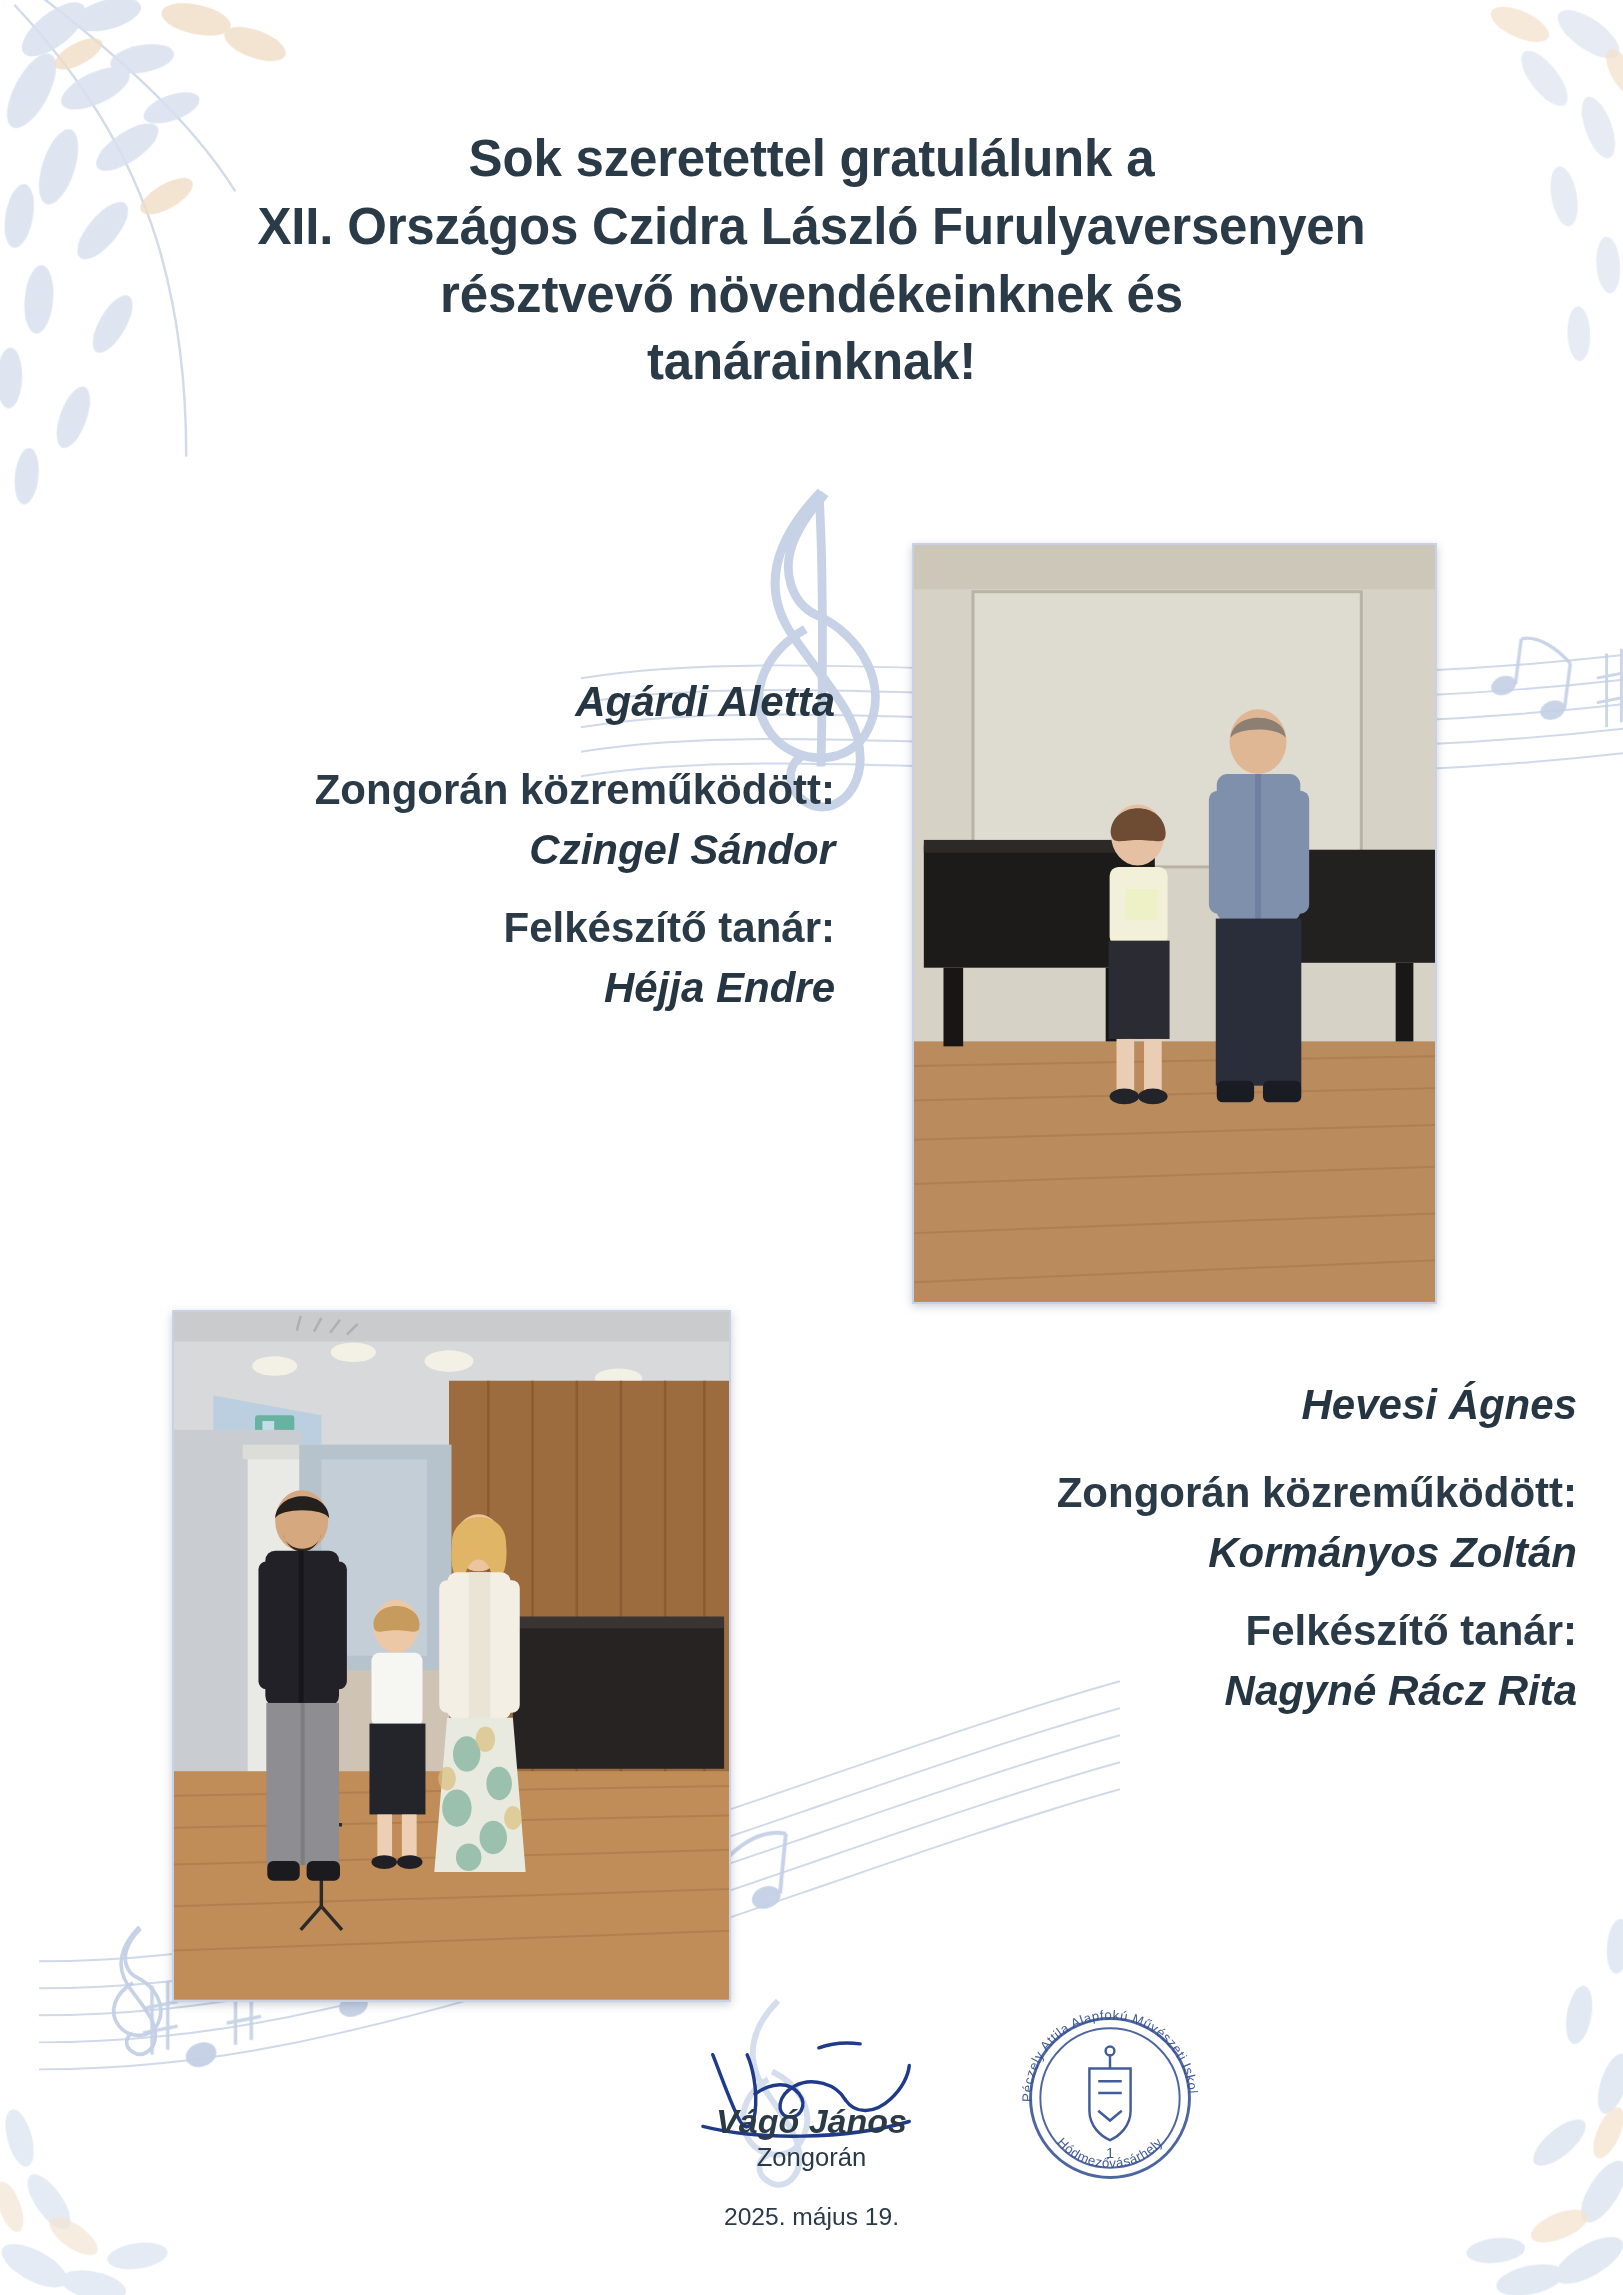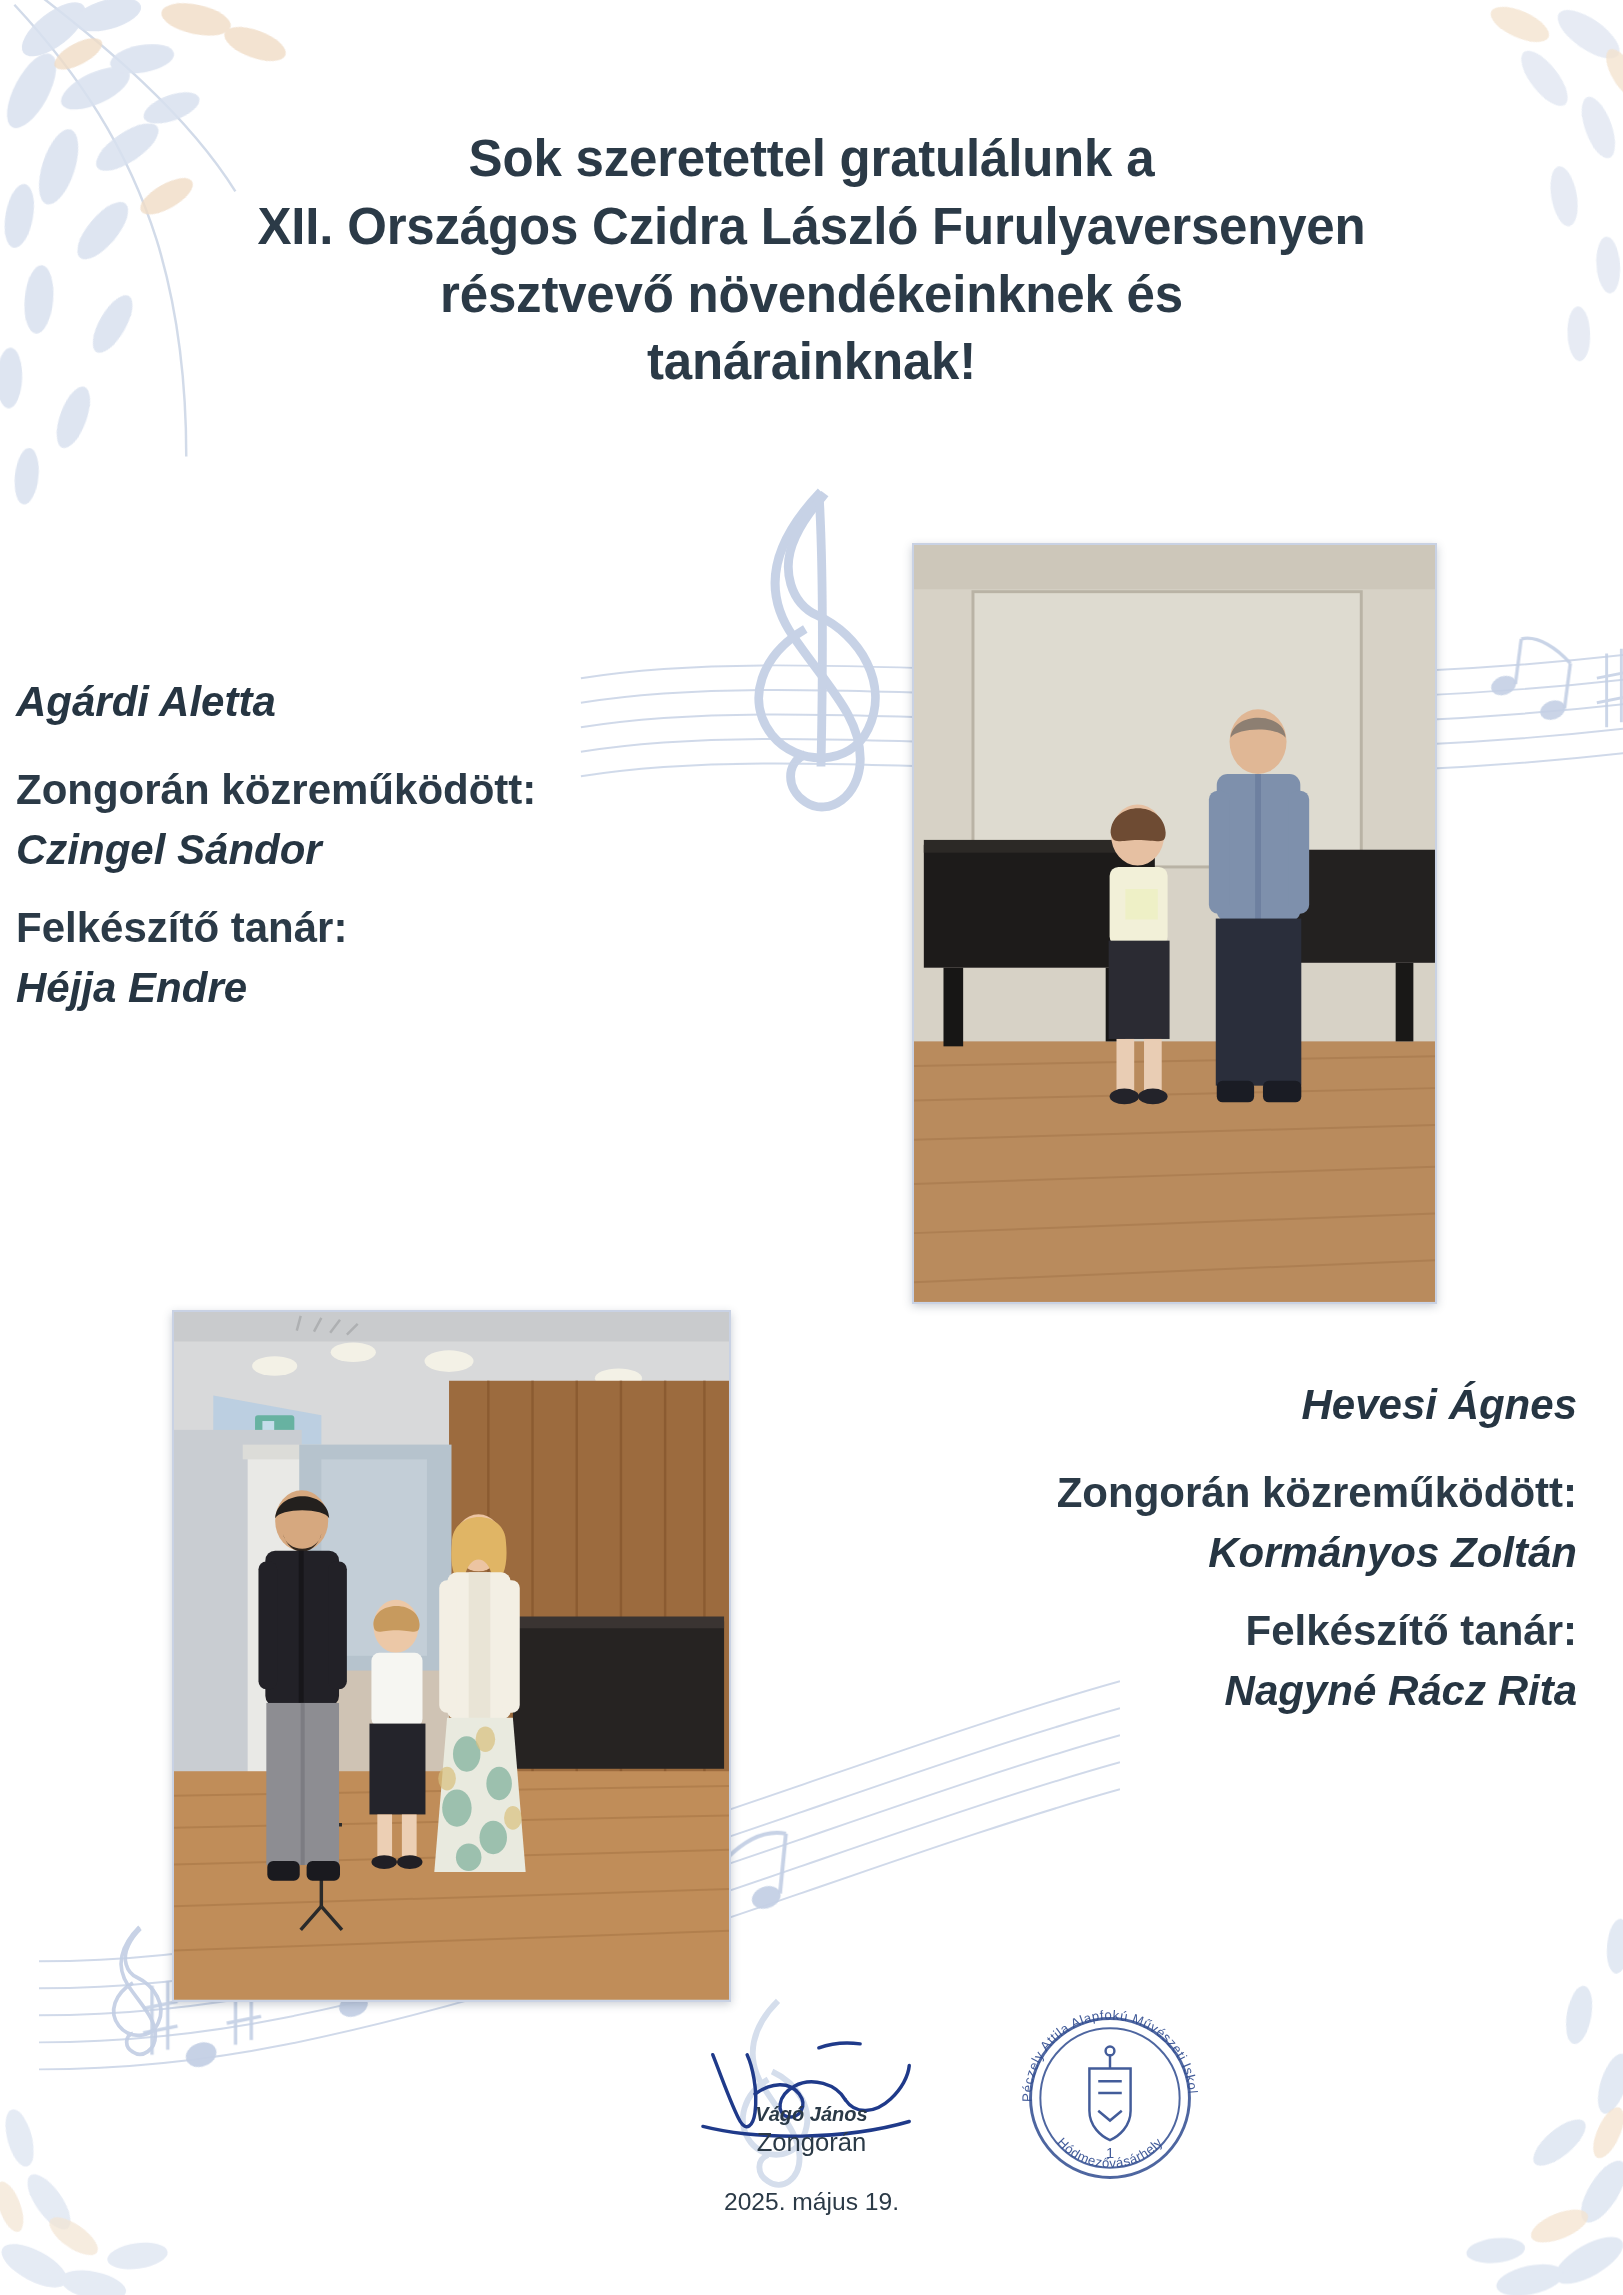--- a/index.html
+++ b/index.html
@@ -72,23 +72,23 @@
     color: #263542;
     white-space: nowrap;
   }
   .gap {
     height: 30.5px;
   }
 
   
   #block-aletta {
     top: 678px;
-    left: 16px;
+    left: 0;
     width: 835px;
-    text-align: left;
+    text-align: right;
   }
   #block-aletta .stud-name {
     margin-bottom: 40px;
   }
   #block-aletta .lbl { margin-bottom: 11.8px; }
 
   
   #block-agnes {
     top: 1381px;
     left: 742px;
@@ -126,21 +126,21 @@
   #sign-area {
     position: absolute;
     top: 2103px;
     left: 0;
     width: 100%;
     text-align: center;
   }
   .sig-name {
     font-weight: bold;
     font-style: italic;
-    font-size: 20px;
+    font-size: 34px;
     color: #2b3a47;
     line-height: 1.1;
   }
   .sig-role {
     font-size: 25.6px;
     color: #2b3a47;
     line-height: 1.35;
   }
   .sig-date {
     font-size: 24.6px;

